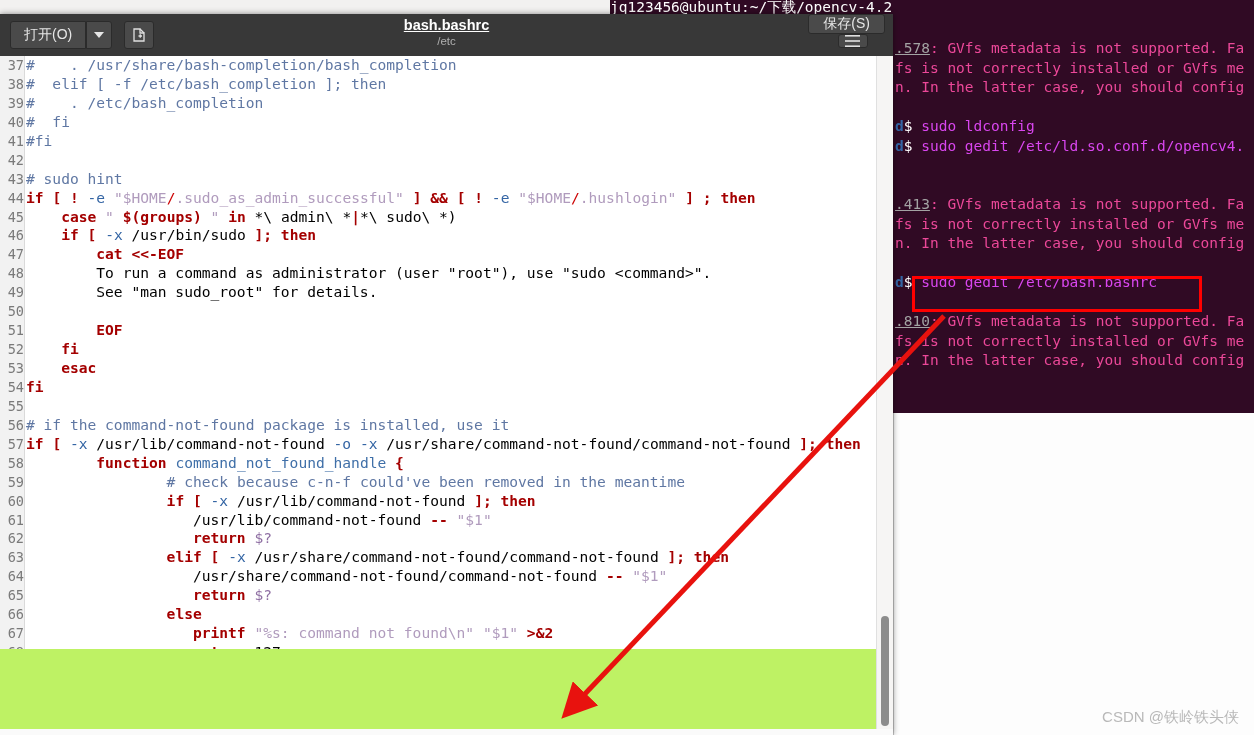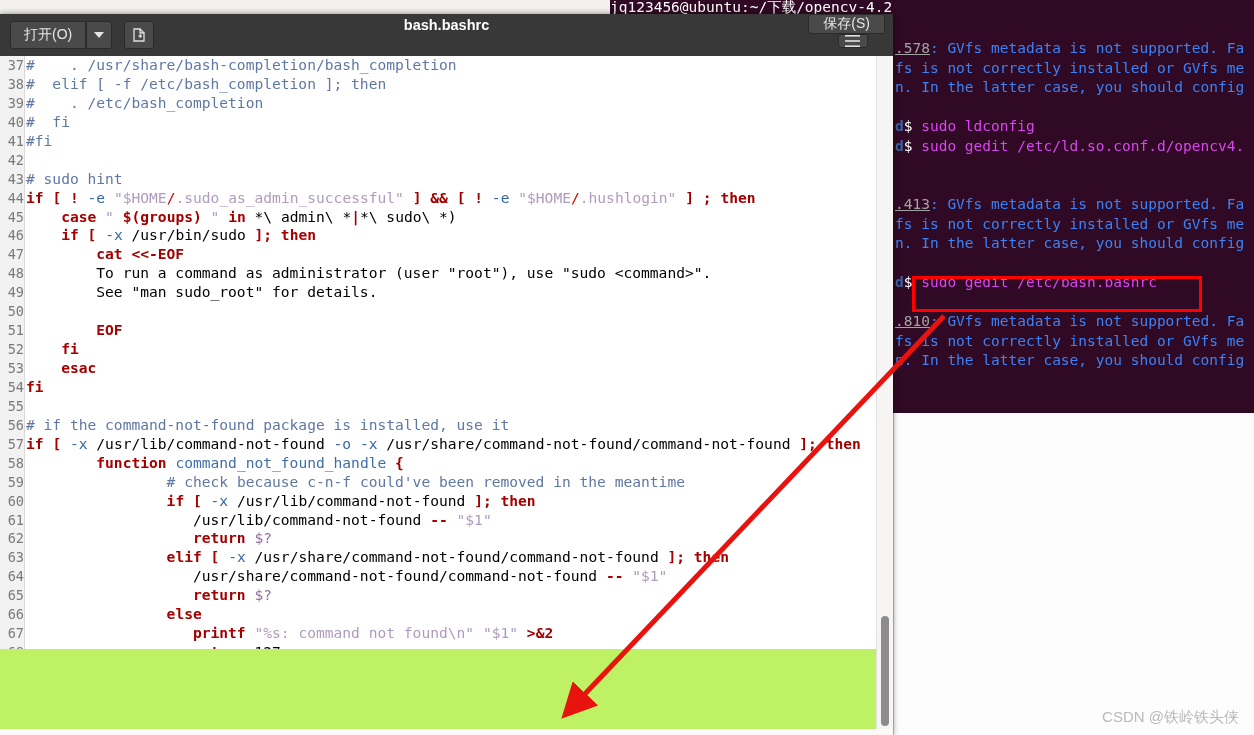--- a/index.html
+++ b/index.html
@@ -19,21 +19,21 @@
     font-size:14.5px;line-height:19.5px;
     overflow:hidden;white-space:pre;
     padding-top:0px;
   }
   #terminal .tline{height:19.5px;padding-left:2px;}
   #terminal .blank{height:19.5px;}
   .t-path{color:#3465a4;font-weight:bold;}
   .t-dollar{color:#ffffff;}
   .t-cmd{color:#d946ef;}
   .t-num{color:#a3a3a3;text-decoration:underline;}
-  .t-msg{color:#3b82f6;}
+  .t-msg{color:#ec4899;}
 
   
   #term-top{
     position:absolute;left:610px;top:0;width:644px;height:14px;
     background:#300a24;overflow:hidden;white-space:pre;
     font-family:"DejaVu Sans Mono",monospace;font-size:14.5px;line-height:14px;
     color:#fff;
   }
 
   
@@ -81,21 +81,21 @@
     width:24px;height:24px;border-radius:50%;background:#e9622f;color:#fff;
     display:flex;align-items:center;justify-content:center;
     font-size:13px;font-family:"Liberation Sans",sans-serif;font-weight:bold;
   }
   #hb-title{
     position:absolute;left:0;right:0;top:3px;text-align:center;
     pointer-events:none;
   }
   #hb-title .t1{
     display:block;color:#ffffff;font-family:"Liberation Sans",sans-serif;
-    font-size:14.5px;font-weight:bold;line-height:17px;
+    font-size:14.5px;font-weight:bold;line-height:17px;text-decoration:underline;
   }
   #hb-title .t2{
     display:block;color:#b0b0b0;font-family:"Liberation Sans",sans-serif;
     font-size:11.5px;line-height:14px;
   }
   #hb-right{position:absolute;right:8px;top:0;height:42px;display:flex;align-items:center;gap:0;flex-direction:column;}
 
   
   #editor{
     position:absolute;left:0;top:42px;width:893px;height:593px;background:#ffffff;
@@ -177,20 +177,21 @@
     <div id="newdoc-btn" class="hb-btn">
       <svg width="16" height="16" viewBox="0 0 16 16">
         <path d="M3 2 H9 V6 H13 V14 H3 Z" fill="none" stroke="#e0e0e0" stroke-width="1.3"></path>
         <path d="M9 2 L13 6" fill="none" stroke="#e0e0e0" stroke-width="1.3"></path>
         <path d="M7.5 9 H11 M9.25 7.3 V10.7" stroke="#e0e0e0" stroke-width="1.3"></path>
       </svg>
     </div>
 
     <div id="hb-title">
       <span class="t1">bash.bashrc</span>
+      <span class="t2">/etc</span>
     </div>
 
     <div id="hb-right">
       <div id="save-btn" class="hb-btn">保存(S)</div>
       <div id="hamburger-btn" class="hb-btn">
         <svg width="15" height="12" viewBox="0 0 15 12">
           <rect x="0" y="0" width="15" height="1.6" fill="#e0e0e0"></rect>
           <rect x="0" y="5.2" width="15" height="1.6" fill="#e0e0e0"></rect>
           <rect x="0" y="10.4" width="15" height="1.6" fill="#e0e0e0"></rect>
         </svg>

